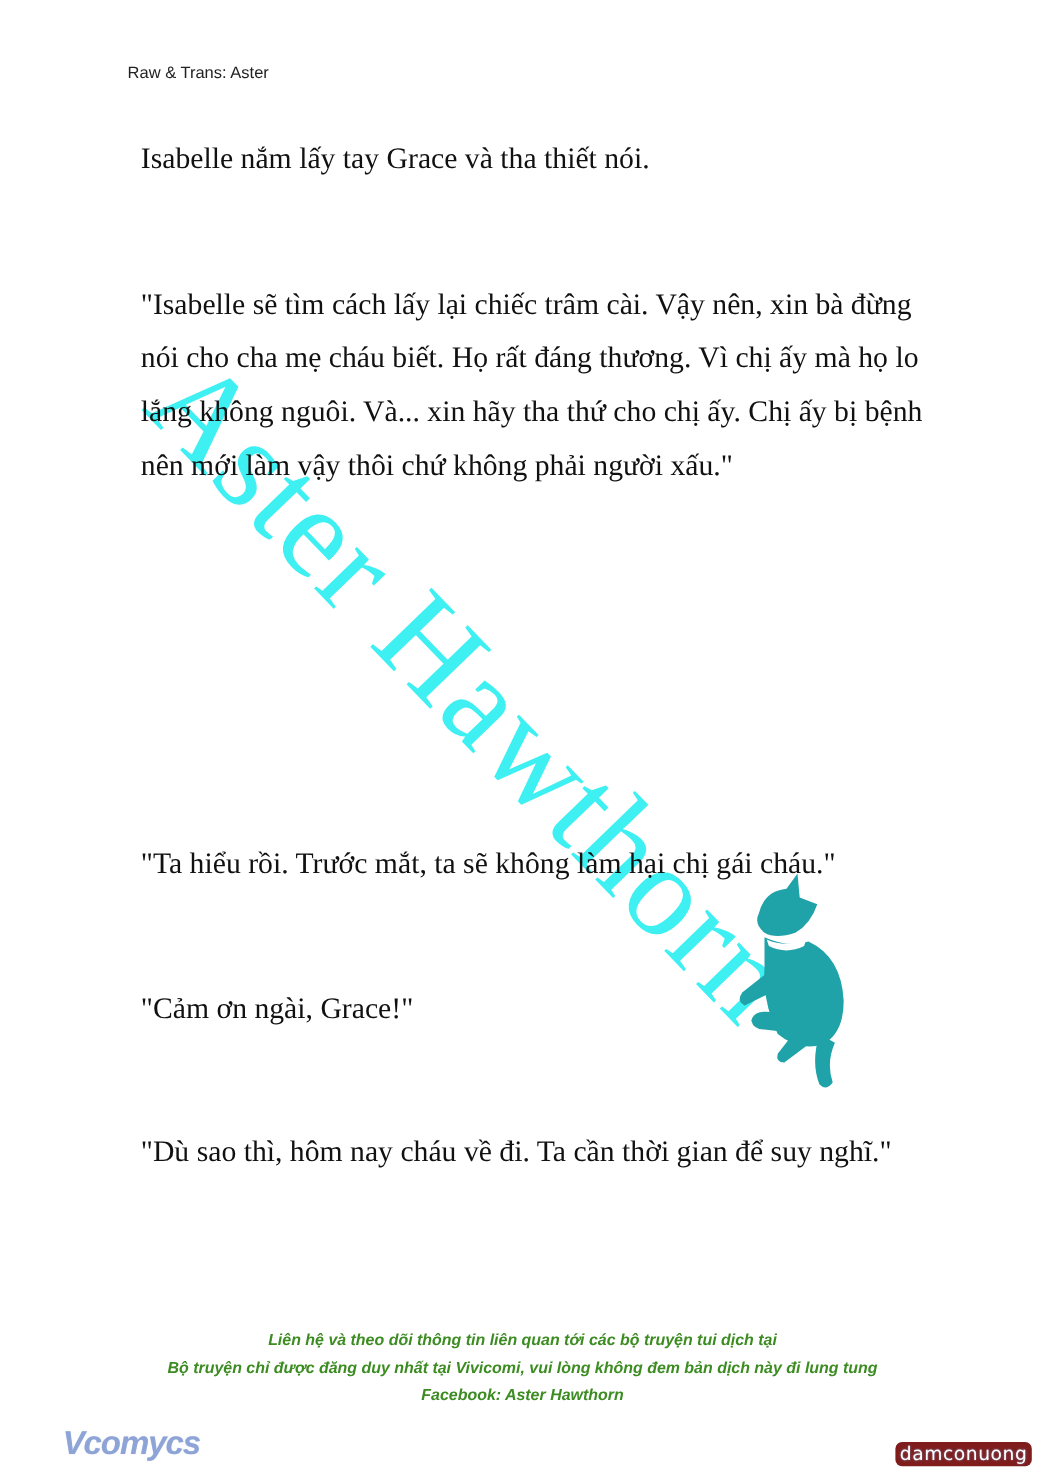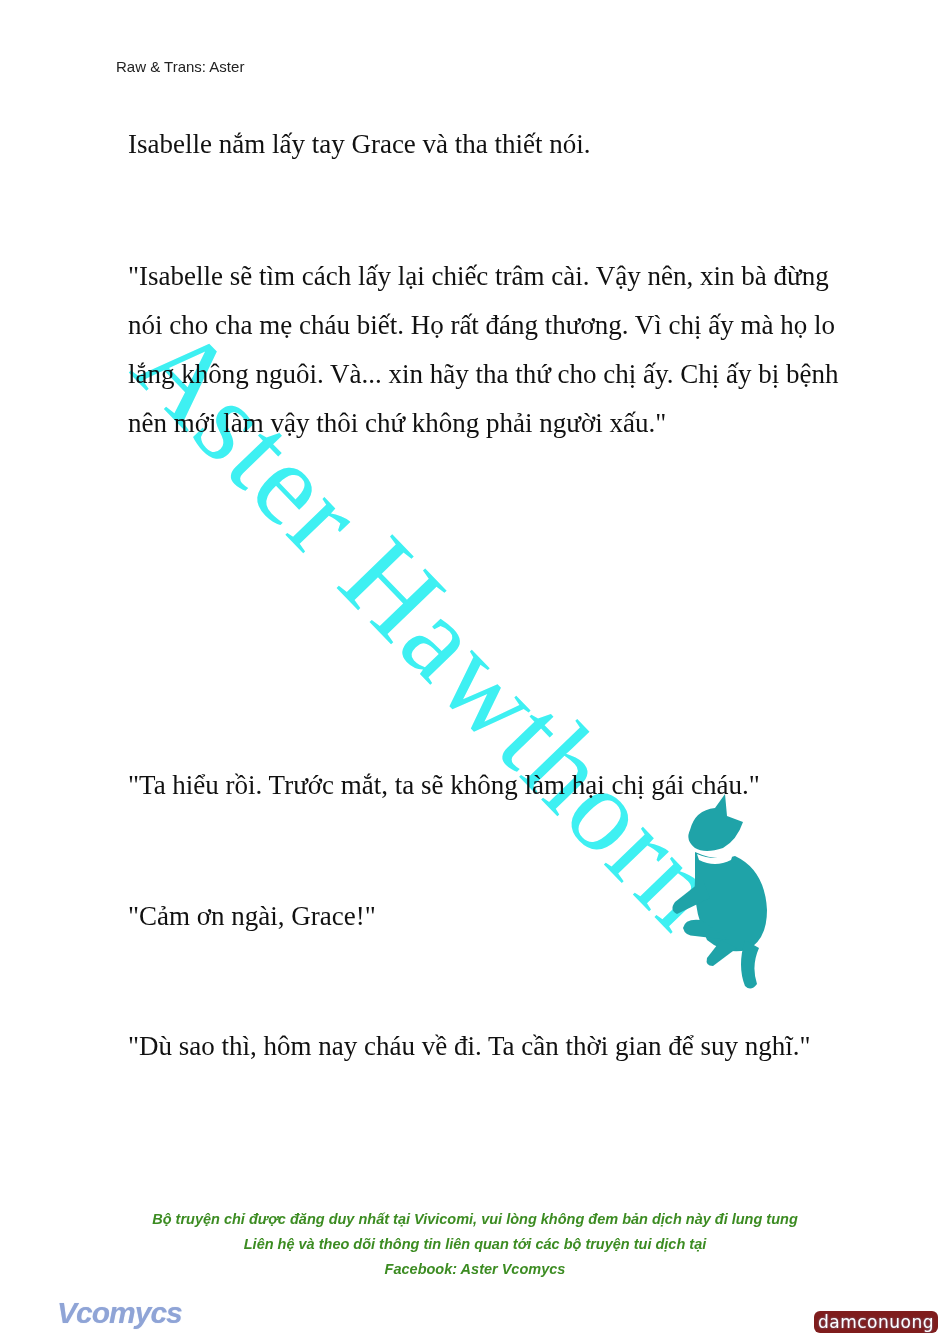--- a/index.html
+++ b/index.html
@@ -120,21 +120,21 @@
 
       <path d="M66 150 L52 168 Q50 176 58 176 L82 158 Z"></path>
 
       <path d="M90 150 Q82 176 90 196 Q96 202 102 194 Q96 176 104 158 Z"></path>
     </g>
 
     <path d="M42 64 Q60 72 78 64 L76 70 Q60 78 44 70 Z" fill="#ffffff"></path>
   </svg>
 
   <div class="footer-notice">
+    <div>Liên hệ và theo dõi thông tin liên quan tới các bộ truyện tui dịch tại</div>
     <div>Bộ truyện chỉ được đăng duy nhất tại Vivicomi, vui lòng không đem bản dịch này đi lung tung</div>
-    <div>Liên hệ và theo dõi thông tin liên quan tới các bộ truyện tui dịch tại</div>
-    <div>Facebook: Aster Vcomycs</div>
+    <div>Facebook: Aster Hawthorn</div>
   </div>
 
   <div class="logo-left">Vcomycs</div>
   <div class="logo-right">damconuong</div>
 
 </div>
 
 </body></html>

